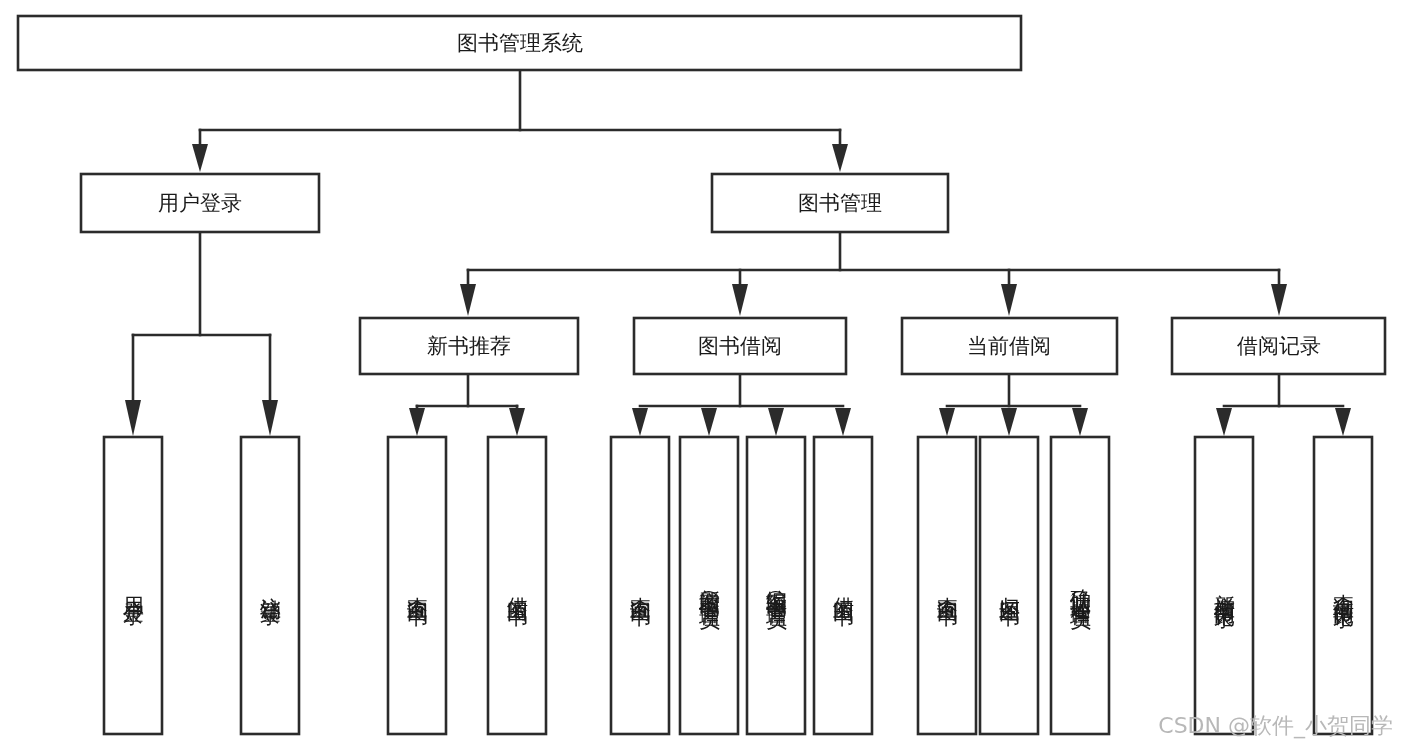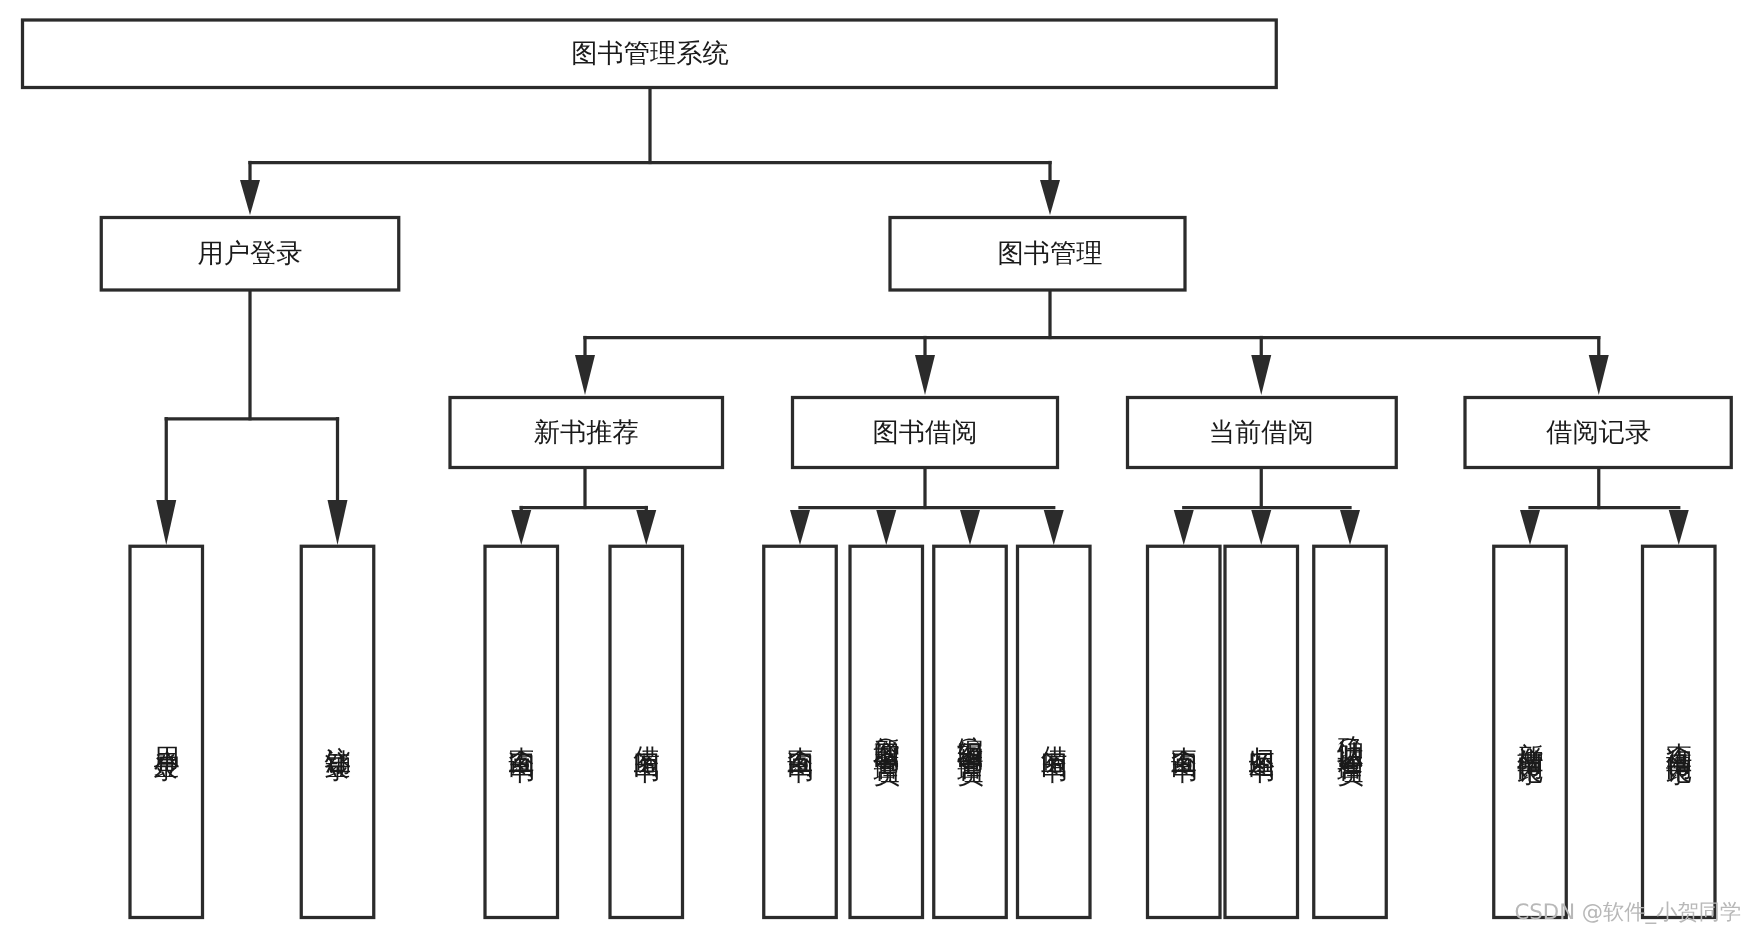--- a/index.html
+++ b/index.html
@@ -61,21 +61,21 @@
     justify-content: center;
     letter-spacing: 3px;
     white-space: nowrap;
     user-select: none;
   }
   .watermark {
     position: absolute;
     right: 12px;
     bottom: 6px;
     font-family: "DejaVu Sans", "Liberation Sans", sans-serif;
-    font-size: 17px;
+    font-size: 22px;
     color: #b8b8b8;
     white-space: nowrap;
     user-select: none;
   }
 </style>
 </head>
 <body>
 
 <div id="diagram-root">
 

